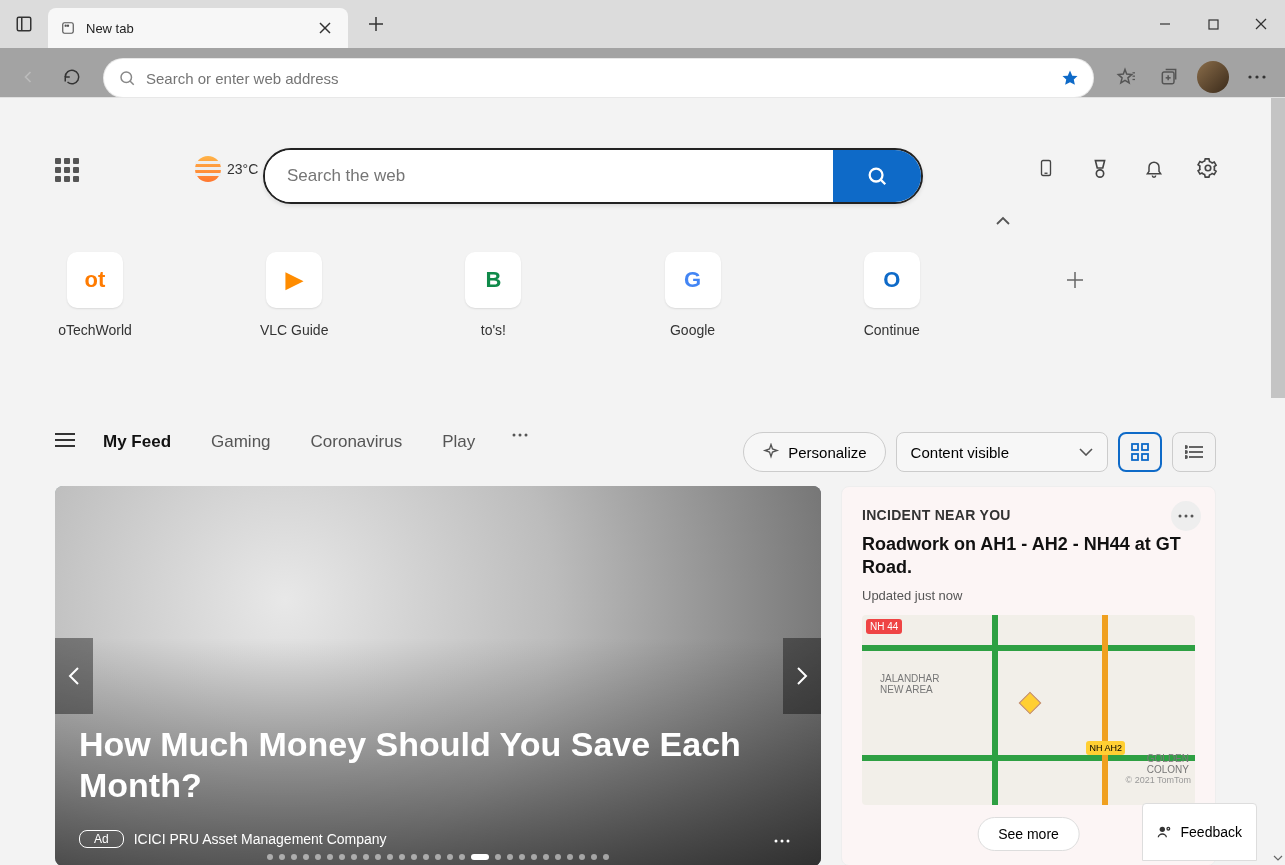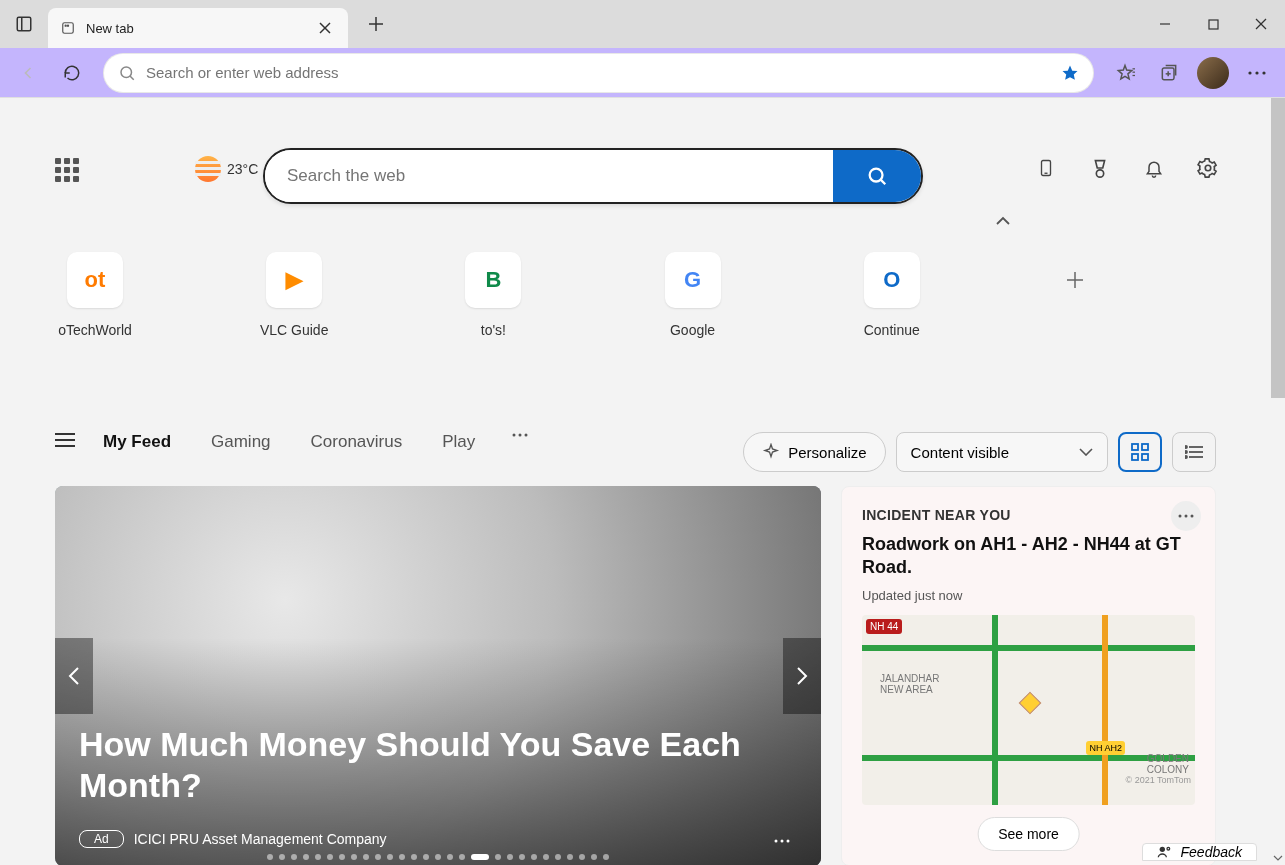--- a/index.html
+++ b/index.html
@@ -11,21 +11,21 @@
 .side-toggle { width: 48px; height: 48px; display: flex; align-items: center; justify-content: center; }
 .tab { background: #f7f7f7; height: 40px; margin-top: 8px; border-radius: 8px 8px 0 0; width: 300px; display: flex; align-items: center; padding: 0 12px; gap: 10px; position: relative; }
 .tab-favicon { width: 16px; height: 16px; display: flex; align-items: center; justify-content: center; color: #555; }
 .tab-title { font-size: 13px; color: #222; flex: 1; }
 .tab-close { width: 22px; height: 22px; display: flex; align-items: center; justify-content: center; color: #444; cursor: pointer; }
 .new-tab-btn { width: 36px; height: 36px; margin-left: 10px; display: flex; align-items: center; justify-content: center; color: #333; cursor: pointer; }
 .win-controls { margin-left: auto; display: flex; }
 .win-btn { width: 48px; height: 48px; display: flex; align-items: center; justify-content: center; color: #333; }
 
 
-.toolbar { height: 50px; background: #c4b5fd; border-bottom: 1px solid #e0e0e0; display: flex; align-items: center; padding: 0 8px; gap: 4px; }
+.toolbar { height: 50px; background: #a3a3a3; border-bottom: 1px solid #e0e0e0; display: flex; align-items: flex-end; padding: 0 8px; gap: 4px; }
 .tool-btn { width: 40px; height: 40px; display: flex; align-items: center; justify-content: center; color: #555; cursor: pointer; border-radius: 4px; }
 .tool-btn.disabled { color: #bbb; cursor: default; }
 .omnibox { flex: 1; height: 38px; background: #fff; border-radius: 19px; display: flex; align-items: center; padding: 0 14px; margin: 0 8px; box-shadow: 0 0 0 1px #e8e8e8; }
 .omnibox input { border: none; outline: none; flex: 1; font-size: 15px; color: #888; background: transparent; }
 .star-icon { color: #0e6ac8; }
 .profile-pic { width: 32px; height: 32px; border-radius: 50%; background: linear-gradient(135deg,#8a6d4a,#3a2a1a); display:flex;align-items:center;justify-content:center;color:#fff;font-size:11px; }
 
 
 .content { position: absolute; top: 98px; left: 0; right: 14px; bottom: 0; background: #f3f3f3; overflow: hidden; }
 .topsec { padding: 50px 140px 24px 55px; position: relative; }
@@ -77,21 +77,21 @@
 .side-card { width: 375px; height: 380px; background:#fcf5f5; border:1px solid #eee; border-radius:8px; padding:20px; position:relative; }
 .incident-label { font-size:14px; font-weight:600; color:#333; letter-spacing:0.3px; }
 .incident-title { font-size:18px; font-weight:600; color:#111; margin-top:10px; line-height:1.3; }
 .incident-time { font-size:13px; color:#555; margin-top:8px; }
 .map { margin-top:12px; height:190px; border-radius:4px; background:#f2efe9; position:relative; overflow:hidden; }
 .map-road{position:absolute;background:#2ea043;}
 .seemore { position:absolute;bottom:14px;left:50%;transform:translateX(-50%); background:#fff;border:1px solid #ddd;border-radius:18px;padding:8px 20px;font-size:14px;cursor:pointer; }
 .card-more { position:absolute;right:14px;top:14px;width:30px;height:30px;border-radius:50%;background:#eee;display:flex;align-items:center;justify-content:center;cursor:pointer;color:#555; }
 
 
-.feedback-btn { position:absolute; right:14px; bottom:4px; background:#fff;border:1px solid #ddd;border-radius:4px 4px 0 0;padding:0 14px;font-size:14px;display:flex;align-items:center;gap:8px;cursor:pointer;font-style:italic; }
+.feedback-btn { position:absolute; right:14px; bottom:4px; background:#fff;border:1px solid #ddd;border-radius:4px 4px 0 0;padding:20px 14px;font-size:14px;display:flex;align-items:center;gap:8px;cursor:pointer; }
 .scroll-down{position:absolute;right:0;bottom:0;width:14px;height:14px;display:flex;align-items:center;justify-content:center;color:#666;}
 
 svg { display:block; }
 </style>
 </head>
 <body>
 
 <div class="titlebar">
   <div class="side-toggle">
     <svg width="18" height="18" viewBox="0 0 24 24" fill="none" stroke="#333" stroke-width="2">
@@ -404,21 +404,21 @@
           </svg>
         </div>
       <div class="incident-label">INCIDENT NEAR YOU</div>
       <div class="incident-title">Roadwork on AH1 - AH2 - NH44 at GT Road.</div>
       <div class="incident-time">Updated just now</div>
       <div class="map">
         <div class="map-road" style="left:0;top:30px;width:100%;height:6px;"></div>
         <div class="map-road" style="left:130px;top:0;width:6px;height:100%;"></div>
         <div class="map-road" style="left:0;top:140px;width:100%;height:6px;"></div>
         <div class="map-road" style="left:240px;top:0;width:6px;height:100%;background:#f0a020;"></div>
-        <div style="position:absolute;left:4px;top:4px;background:#b91c1c;color:#fff;font-size:10px;padding:2px 4px;border-radius:3px;">NH 44</div>
+        <div style="position:absolute;left:4px;top:4px;background:#ef4444;color:#fff;font-size:10px;padding:2px 4px;border-radius:3px;">NH 44</div>
         <div style="position:absolute;left:18px;top:58px;font-size:10px;color:#777;line-height:1.1;width:70px;">JALANDHAR NEW AREA</div>
         <div style="position:absolute;right:70px;bottom:50px;background:#ffcf33;font-size:9px;padding:2px 3px;border-radius:3px;">NH AH2</div>
         <div style="position:absolute;right:6px;bottom:30px;font-size:10px;color:#777;line-height:1.1;width:55px;text-align:right;">GOLDEN COLONY</div>
         <div style="position:absolute;left:160px;top:80px;width:16px;height:16px;background:#ffcf33;transform:rotate(45deg);border:1px solid #b88;"></div>
         <div style="position:absolute;right:4px;bottom:20px;font-size:9px;color:#999;">© 2021 TomTom</div>
       </div>
       <div class="seemore">See more</div>
     </div>
   </div>
 

